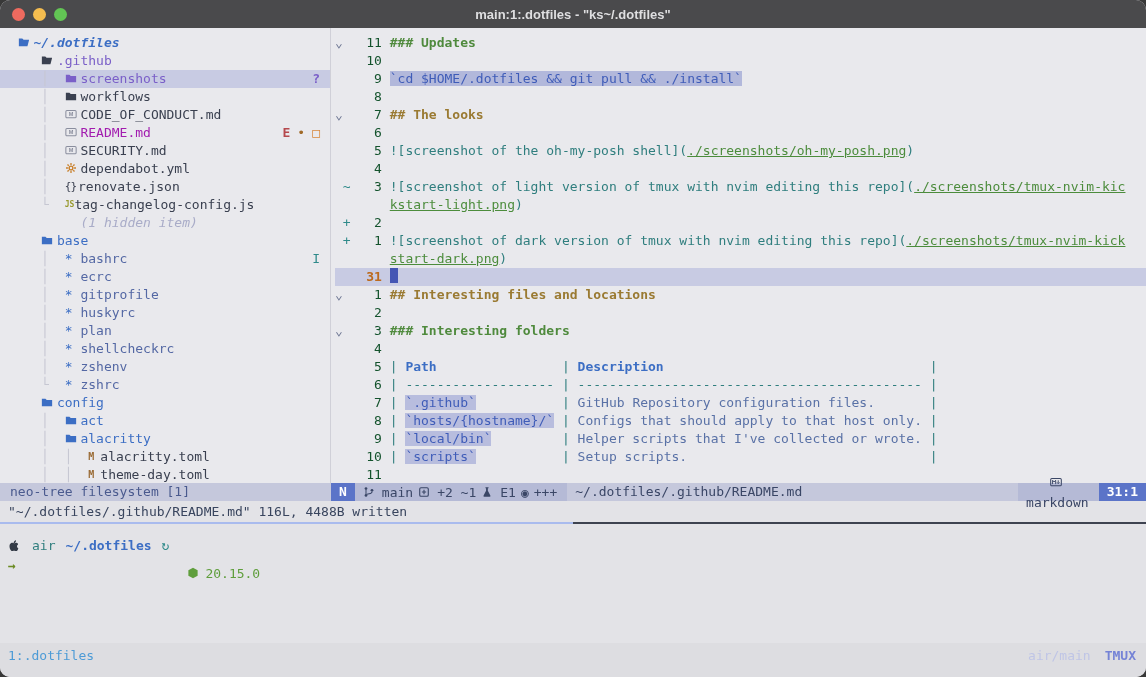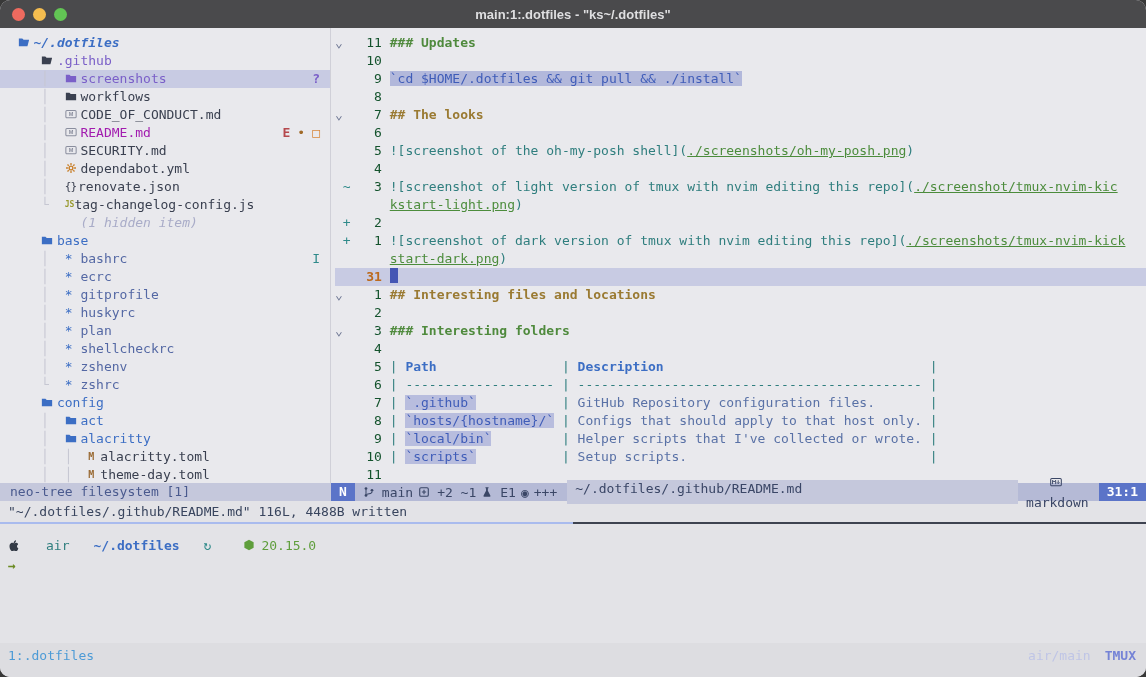--- a/index.html
+++ b/index.html
@@ -47,29 +47,29 @@
   .cl{background:var(--codeline-bg);color:var(--code-fg);}
   .h2{color:var(--h2);font-weight:bold;} .h3{color:var(--h3);font-weight:bold;margin-top:37px;}
   .th{color:var(--blue);font-weight:bold;} .d{color:#5971a6;}
   
   .statusrow{height:18px;display:flex;}
   .neotree-status{width:331px;background:var(--section-bg);color:#4a5a8e;line-height:18px;padding-left:10px;box-sizing:border-box;white-space:pre;}
   .statusline{flex:1;background:var(--status-bg);display:flex;align-items:center;color:#3a4666;white-space:pre;}
   .slbadge{background:var(--badge-bg);color:#fff;font-weight:bold;padding:0 8px;height:18px;line-height:18px;}
   .git{margin-left:8px;display:flex;align-items:center;gap:5px;}
   .git .ic{width:14px;}
-  .slpath{flex:1;background:var(--section-bg);margin-left:10px;margin-right:8px;padding:0 8px;height:24px;line-height:18px;overflow:hidden;}
+  .slpath{flex:1;background:var(--section-bg);margin-left:10px;margin-right:8px;padding:0 8px;height:18px;line-height:18px;overflow:hidden;}
   .ft{display:flex;align-items:center;gap:5px;margin-right:10px;flex-direction:column;}
   
   .cmdline{height:21px;line-height:21px;background:var(--bg-shell);color:#39455e;padding-left:8px;white-space:pre;}
   .paneborder{height:2px;display:flex;}
   .paneborder .pleft{width:573px;background:#a9bbee;}
   .paneborder .pright{flex:1;background:#3e4350;}
   .shell{height:119px;background:var(--bg-shell);padding:12px 0 0 8px;box-sizing:border-box;}
-  .promptline{height:20px;line-height:20px;white-space:pre;display:flex;align-items:flex-end;gap:24px;}
+  .promptline{height:20px;line-height:20px;white-space:pre;display:flex;align-items:flex-start;gap:10px;}
   .arrowline{height:20px;line-height:20px;color:#6b8b23;font-weight:bold;}
   .p-host{color:var(--teal);} .p-cwd{color:var(--blue);font-weight:bold;}
   .p-sync{color:var(--teal2);} .p-node{color:#5f9e3c;display:flex;align-items:center;gap:5px;margin-left:8px;margin-top:28px;}
   .tmuxbar{height:34px;background:#dddde1;display:flex;align-items:flex-start;padding:5px 10px 0 8px;box-sizing:border-box;}
   .tmux-left{color:#4d9bd6;}
   .tmux-spacer{flex:1;}
   .tmux-session{color:#bfc5e6;margin-right:14px;}
   .tmux-badge{color:#7583d6;font-weight:bold;}
 </style>
 </head>
@@ -145,21 +145,21 @@
     <div class="vsep"></div>
     <div class="editor" id="editor-lines">
         <div class="eline"><span class="fold">⌄</span><span class="sign"> </span><span class="ln">11</span><span class="h3">### Updates</span></div>
         <div class="eline"><span class="fold"> </span><span class="sign"> </span><span class="ln">10</span></div>
         <div class="eline"><span class="fold"> </span><span class="sign"> </span><span class="ln">9</span><span class="cl">`cd $HOME/.dotfiles &amp;&amp; git pull &amp;&amp; ./install`</span></div>
         <div class="eline"><span class="fold"> </span><span class="sign"> </span><span class="ln">8</span></div>
         <div class="eline"><span class="fold">⌄</span><span class="sign"> </span><span class="ln">7</span><span class="h2">## The looks</span></div>
         <div class="eline"><span class="fold"> </span><span class="sign"> </span><span class="ln">6</span></div>
         <div class="eline"><span class="fold"> </span><span class="sign"> </span><span class="ln">5</span><span class="t">![screenshot of the oh-my-posh shell](</span><span class="l">./screenshots/oh-my-posh.png</span><span class="t">)</span></div>
         <div class="eline"><span class="fold"> </span><span class="sign"> </span><span class="ln">4</span></div>
-        <div class="eline"><span class="fold"> </span><span class="sign">~</span><span class="ln">3</span><span class="t">![screenshot of light version of tmux with nvim editing this repo](</span><span class="l">./screenshot/tmux-nvim-kic</span></div>
+        <div class="eline"><span class="fold"> </span><span class="sign">~</span><span class="ln">3</span><span class="t">![screenshot of light version of tmux with nvim editing this repo](</span><span class="l">./screenshots/tmux-nvim-kic</span></div>
         <div class="eline"><span class="fold"> </span><span class="sign"> </span><span class="ln"></span><span class="l">kstart-light.png</span><span class="t">)</span></div>
         <div class="eline"><span class="fold"> </span><span class="sign">+</span><span class="ln">2</span></div>
         <div class="eline"><span class="fold"> </span><span class="sign">+</span><span class="ln">1</span><span class="t">![screenshot of dark version of tmux with nvim editing this repo](</span><span class="l">./screenshots/tmux-nvim-kick</span></div>
         <div class="eline"><span class="fold"> </span><span class="sign"> </span><span class="ln"></span><span class="l">start-dark.png</span><span class="t">)</span></div>
         <div class="eline curline"><span class="fold"> </span><span class="sign"> </span><span class="ln cur">31</span><span class="cursorblock"></span></div>
         <div class="eline"><span class="fold">⌄</span><span class="sign"> </span><span class="ln">1</span><span class="h2">## Interesting files and locations</span></div>
         <div class="eline"><span class="fold"> </span><span class="sign"> </span><span class="ln">2</span></div>
         <div class="eline"><span class="fold">⌄</span><span class="sign"> </span><span class="ln">3</span><span class="h3">### Interesting folders</span></div>
         <div class="eline"><span class="fold"> </span><span class="sign"> </span><span class="ln">4</span></div>
         <div class="eline"><span class="fold"> </span><span class="sign"> </span><span class="ln">5</span><span class="t">| </span><span class="th">Path</span><span class="t">                | </span><span class="th">Description</span><span class="t">                                  |</span></div>

